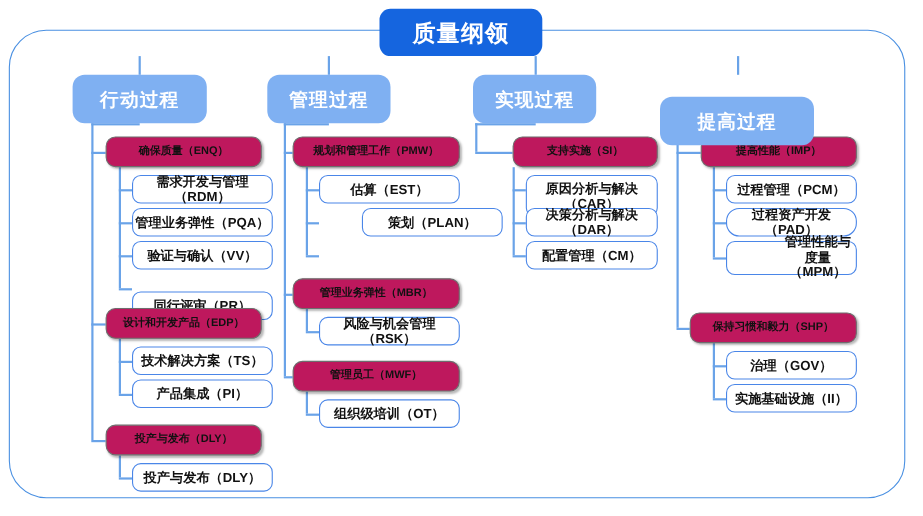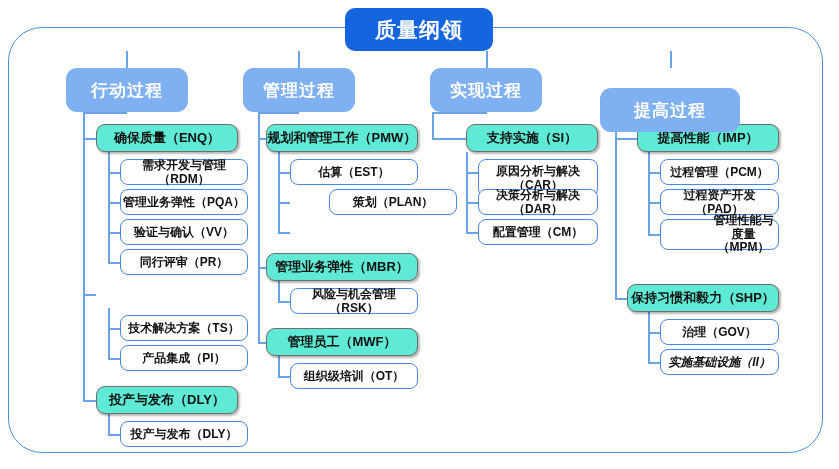--- a/index.html
+++ b/index.html
@@ -32,24 +32,24 @@
     color:#ffffff;font-size:17px;font-weight:bold;letter-spacing:1px;
     z-index:4;
   }
 
   
   .vline{position:absolute;width:1.6px;background:#6aa3e8;z-index:1;}
   .hline{position:absolute;height:1.6px;background:#6aa3e8;z-index:1;}
 
   
   .grp{
-    position:absolute;background:#5eead4;border:1.4px solid #6e6e6e;
+    position:absolute;background:#be185d;border:1.4px solid #6e6e6e;
     border-radius:9px;box-sizing:border-box;
     display:flex;align-items:center;justify-content:center;
-    font-size:13px;font-weight:bold;color:#111111;
+    font-size:10px;font-weight:bold;color:#111111;
     box-shadow:1.5px 1.5px 2px rgba(0,0,0,.28);
     text-align:center;line-height:1.15;z-index:3;
   }
   .leaf{
     position:absolute;background:#ffffff;border:1.4px solid #4a86e8;
     border-radius:8px;box-sizing:border-box;
     display:flex;align-items:center;justify-content:center;
     font-size:12px;font-weight:bold;color:#111111;
     text-align:center;line-height:1.18;z-index:3;
   }
@@ -74,23 +74,24 @@
   <div class="hline" style="left:83px;top:138px;width:13px;"></div>
   <div class="grp" style="left:96px;top:124px;width:142px;height:28px;">确保质量（ENQ）</div>
   <div class="vline" style="left:108px;top:152px;height:110px;"></div>
   <div class="hline" style="left:108px;top:172px;width:12px;"></div>
   <div class="leaf" style="left:120px;top:159px;width:128px;height:26px;">需求开发与管理（RDM）</div>
   <div class="hline" style="left:108px;top:202px;width:12px;"></div>
   <div class="leaf" style="left:120px;top:189px;width:128px;height:26px;">管理业务弹性（PQA）</div>
   <div class="hline" style="left:108px;top:232px;width:12px;"></div>
   <div class="leaf" style="left:120px;top:219px;width:128px;height:26px;">验证与确认（VV）</div>
   <div class="hline" style="left:108px;top:262px;width:12px;"></div>
-  <div class="leaf" style="left:120px;top:249px;width:128px;height:26px;">同行评审（PR）</div>
+  <div class="leaf" style="left:120px;top:265px;width:128px;height:26px;">同行评审（PR）</div>
 
   <div class="hline" style="left:83px;top:294px;width:13px;"></div>
+  <div class="grp" style="left:96px;top:280px;width:142px;height:28px;">设计和开发产品（EDP）</div>
   <div class="vline" style="left:108px;top:308px;height:50px;"></div>
   <div class="hline" style="left:108px;top:328px;width:12px;"></div>
   <div class="leaf" style="left:120px;top:315px;width:128px;height:26px;">技术解决方案（TS）</div>
   <div class="hline" style="left:108px;top:358px;width:12px;"></div>
   <div class="leaf" style="left:120px;top:345px;width:128px;height:26px;">产品集成（PI）</div>
 
   <div class="hline" style="left:83px;top:400px;width:13px;"></div>
   <div class="grp" style="left:96px;top:386px;width:142px;height:28px;">投产与发布（DLY）</div>
   <div class="vline" style="left:108px;top:414px;height:20px;"></div>
   <div class="hline" style="left:108px;top:434px;width:12px;"></div>
@@ -144,26 +145,26 @@
 
   <div class="vline" style="left:615px;top:112px;height:186px;"></div>
   <div class="hline" style="left:615px;top:112px;width:56px;"></div>
 
   <div class="hline" style="left:615px;top:138px;width:22px;"></div>
   <div class="grp" style="left:637px;top:124px;width:142px;height:28px;">提高性能（IMP）</div>
   <div class="vline" style="left:648px;top:152px;height:82px;"></div>
   <div class="hline" style="left:648px;top:172px;width:12px;"></div>
   <div class="leaf" style="left:660px;top:159px;width:119px;height:26px;">过程管理（PCM）</div>
   <div class="hline" style="left:648px;top:202px;width:12px;"></div>
-  <div class="leaf" style="left:660px;top:189px;width:119px;height:26px;">过程资产开发（PAD）</div>
+  <div class="leaf" style="left:660px;top:189px;width:119px;height:26px;border-radius:12px;">过程资产开发（PAD）</div>
   <div class="hline" style="left:648px;top:234px;width:12px;"></div>
   <div class="leaf two-line" style="left:660px;top:219px;width:119px;height:31px;white-space:pre-line;padding-left:48px;">管理性能与度量
 （MPM）</div>
 
   <div class="hline" style="left:615px;top:298px;width:12px;"></div>
   <div class="grp" style="left:627px;top:284px;width:152px;height:28px;">保持习惯和毅力（SHP）</div>
   <div class="vline" style="left:648px;top:312px;height:50px;"></div>
   <div class="hline" style="left:648px;top:332px;width:12px;"></div>
   <div class="leaf" style="left:660px;top:319px;width:119px;height:26px;">治理（GOV）</div>
   <div class="hline" style="left:648px;top:362px;width:12px;"></div>
-  <div class="leaf" style="left:660px;top:349px;width:119px;height:26px;font-style:italic;">实施基础设施（II）</div>
+  <div class="leaf" style="left:660px;top:349px;width:119px;height:26px;">实施基础设施（II）</div>
 
 </div>
 
 </body></html>

